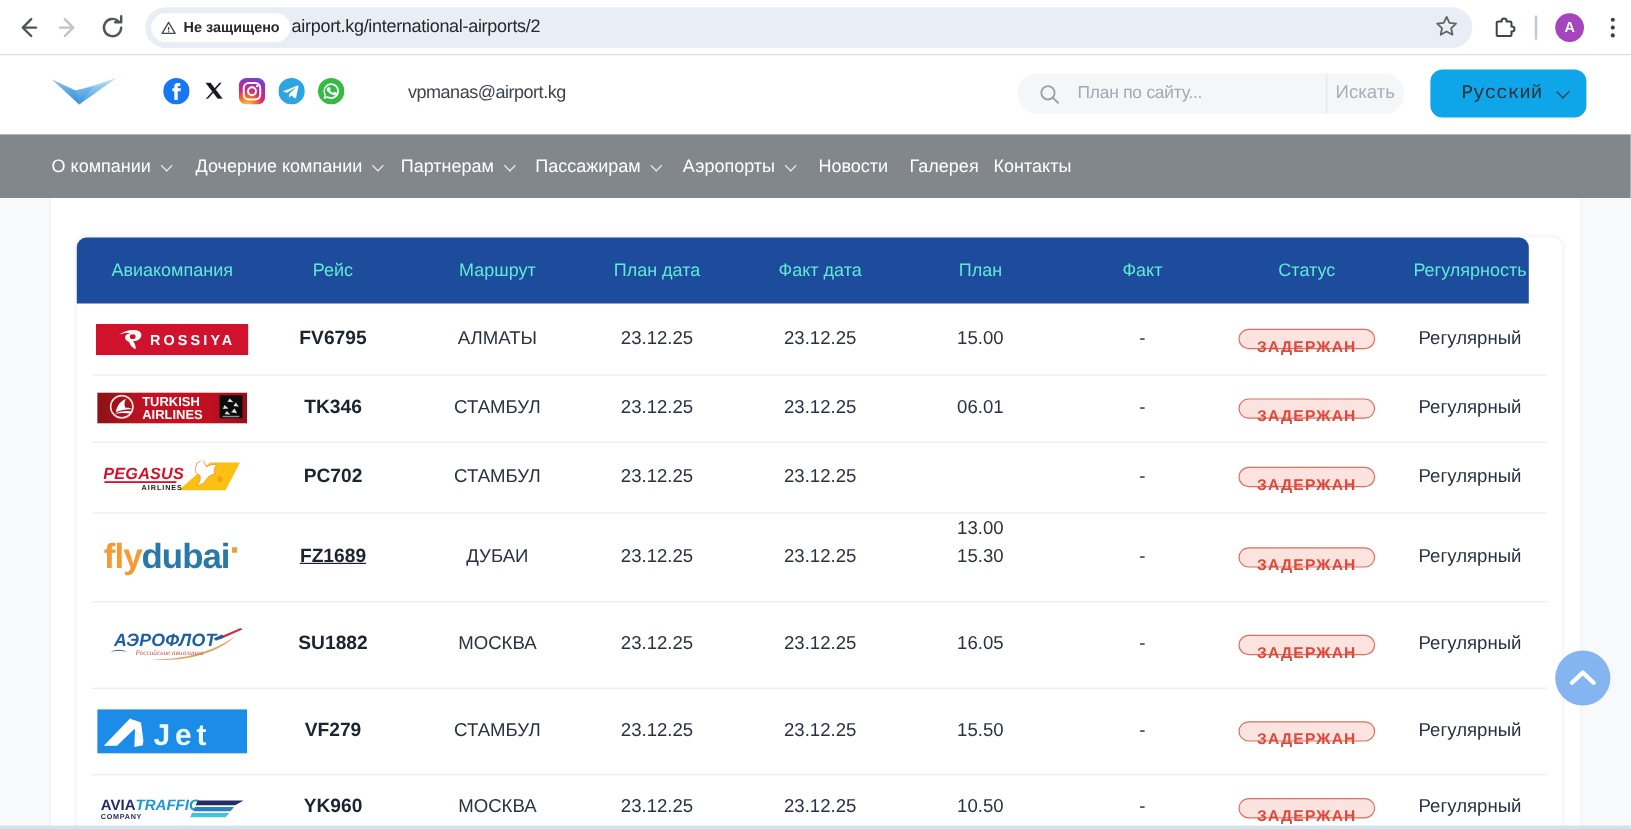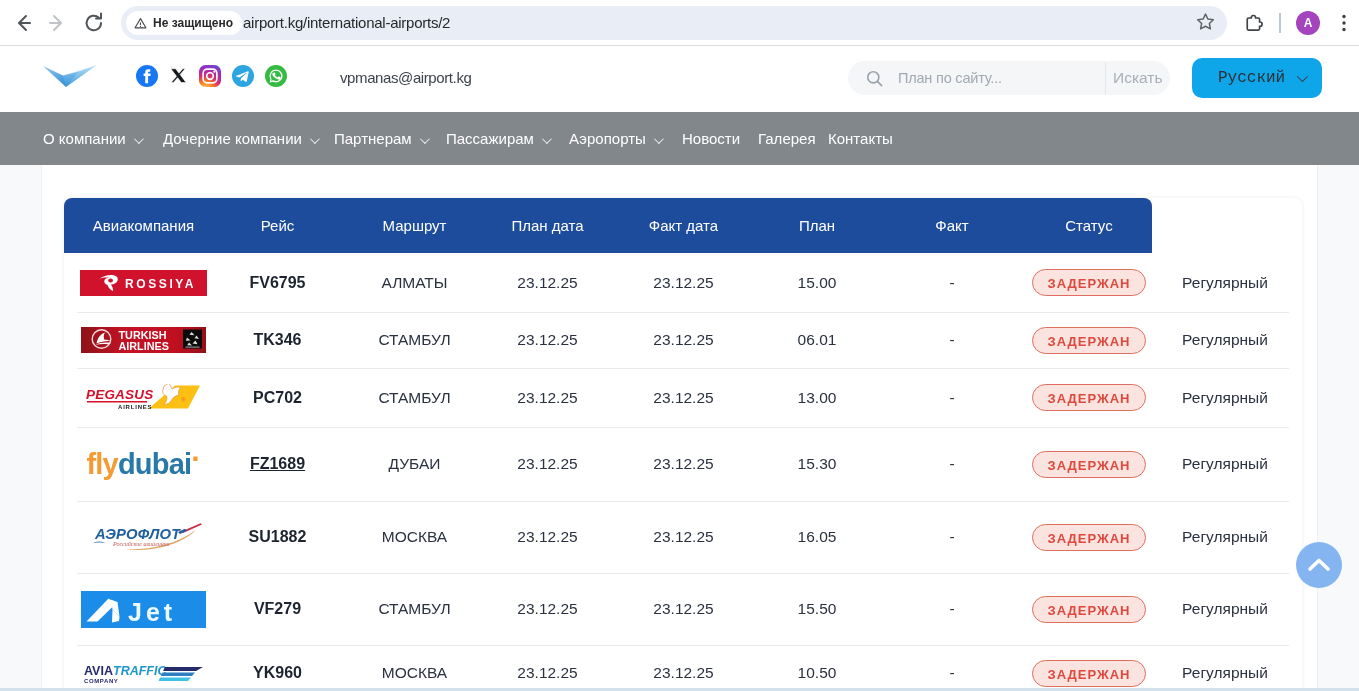--- a/index.html
+++ b/index.html
@@ -27,27 +27,27 @@
 
 
 #mainnav { position:absolute; left:0; top:112px; width:1359px; height:53px; background:#82878c; color:#fff; font-size:15px; }
 .nit { position:absolute; top:0; line-height:53px; white-space:nowrap; }
 .chev { display:inline-block; width:7px; height:7px; border-right:1.6px solid #e8eaec; border-bottom:1.6px solid #e8eaec; transform:rotate(45deg) translateY(-2px); margin-left:8px; vertical-align:middle; }
 
 
 #page { position:absolute; left:0; top:165px; width:1359px; height:526px; background:#f8f9fa; }
 #content { position:absolute; left:41px; top:0; width:1277px; height:526px; background:#ffffff; border-left:1px solid #eef0f1; border-right:1px solid #eef0f1; }
 #tablecard { position:absolute; left:22px; top:33px; width:1238px; height:493px; background:#fff; box-shadow:0 0 4px rgba(0,0,0,0.08); border-radius:8px 8px 0 0; }
-#thead { position:absolute; left:0; top:0; width:1088px; height:55px; background:#1e4c9c; border-radius:8px 8px 0 0; color:#ffffff; font-size:15px; }
+#thead { position:absolute; left:0; top:0; width:1210px; height:55px; background:#1e4c9c; border-radius:8px 8px 0 0; color:#5eead4; font-size:15px; }
 .hc { position:absolute; top:0; line-height:55px; text-align:center; }
 .row { position:absolute; left:0; width:1238px; }
 .sep { position:absolute; left:13px; width:1212px; height:1px; background:#ebebeb; }
 .cell { position:absolute; top:0; height:100%; display:flex; align-items:center; justify-content:center; color:#2a3140; font-size:15.5px; }
 .fno { font-weight:bold; color:#1c2430; font-size:16px; }
-.pill { display:inline-block; width:114px; height:27px; line-height:27px; border-radius:14px; background:#fbe4df; border:1.5px solid #dd6e60; color:#dd4a3d; font-size:13px; font-weight:bold; letter-spacing:1px; text-align:center; }
+.pill { display:inline-block; width:114px; height:17px; line-height:27px; border-radius:14px; background:#fbe4df; border:1.5px solid #dd6e60; color:#dd4a3d; font-size:13px; font-weight:bold; letter-spacing:1px; text-align:center; }
 #bstrip { position:absolute; left:0; top:688px; width:1359px; height:3px; background:#d3e1ec; z-index:9; }
 #scrolltop { position:absolute; left:1296px; top:377px; width:46px; height:46px; border-radius:50%; background:#85b5f0; }
 </style>
 </head>
 <body>
 
 <div id="chrome">
   <svg class="navbtn" style="left:7px" viewBox="0 0 30 30">
       <path d="M19 8 L12 15 L19 22" stroke="#505559" stroke-width="2" fill="none" stroke-linecap="round" stroke-linejoin="round"></path>
       <path d="M12.5 15 H23" stroke="#505559" stroke-width="2" fill="none" stroke-linecap="round"></path>
@@ -244,21 +244,21 @@
               <path d="M96 13 C98 12.5 99.5 13.5 99.5 15.5 C99.5 17 98 18 96.5 17.5 C95 17 94.8 14 96 13 Z" fill="#f59f1e"></path>
               <text x="0" y="15" font-family="Liberation Sans, sans-serif" font-size="13.5" font-weight="bold" font-style="italic" letter-spacing="0.2" fill="#d6102c">PEGASUS</text>
               <rect x="1" y="17" width="60" height="1.5" fill="#d6102c"></rect>
               <text x="32" y="24.5" font-family="Liberation Sans, sans-serif" font-size="6" font-weight="bold" letter-spacing="0.8" fill="#1a1a1a">AIRLINES</text>
             </svg>
         </div>
         <div class="cell fno" style="left:146px;width:135px;">PC702</div>
         <div class="cell" style="left:283px;width:135px;">СТАМБУЛ</div>
         <div class="cell" style="left:416px;width:135px;">23.12.25</div>
         <div class="cell" style="left:552px;width:135px;">23.12.25</div>
-        <div class="cell" style="left:686px;width:134px;">13.00</div>
+        <div class="cell" style="left:686px;width:134px;margin-top:43px;">13.00</div>
         <div class="cell" style="left:820px;width:136px;">-</div>
         <div class="cell" style="left:957px;width:136px;">
             <span class="pill">ЗАДЕРЖАН</span>
           </div>
         <div class="cell" style="left:1093px;width:136px;">Регулярный</div>
       </div>
       <div class="sep" style="top:229px;"></div>
 
       <div class="row" style="top:229px; height:74px;">
         <div class="cell" style="left:6px;width:147px; font-family:'Liberation Sans',sans-serif;">

